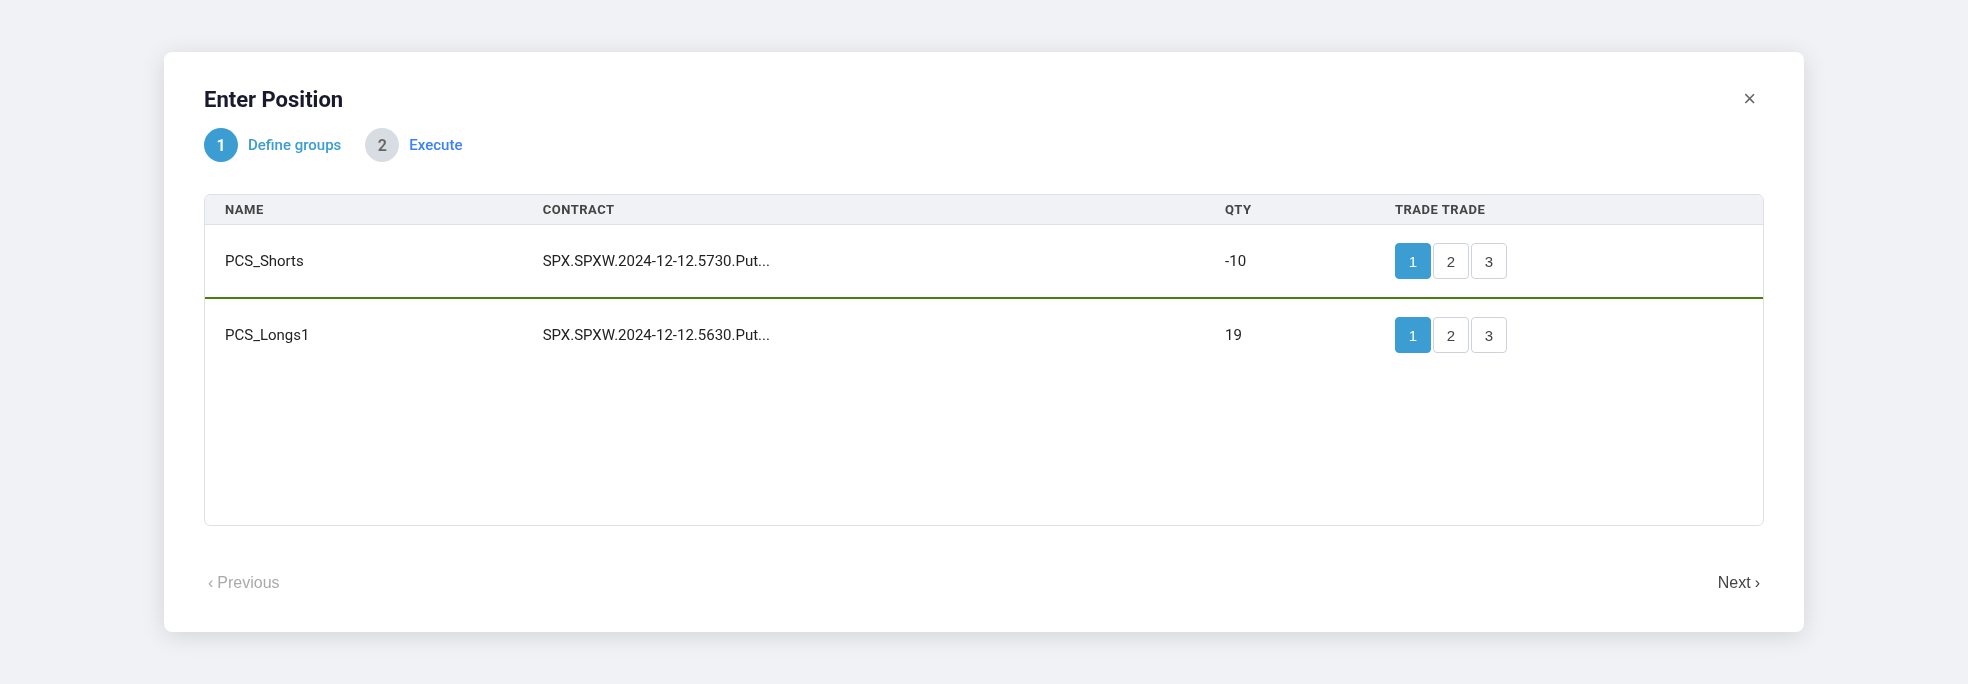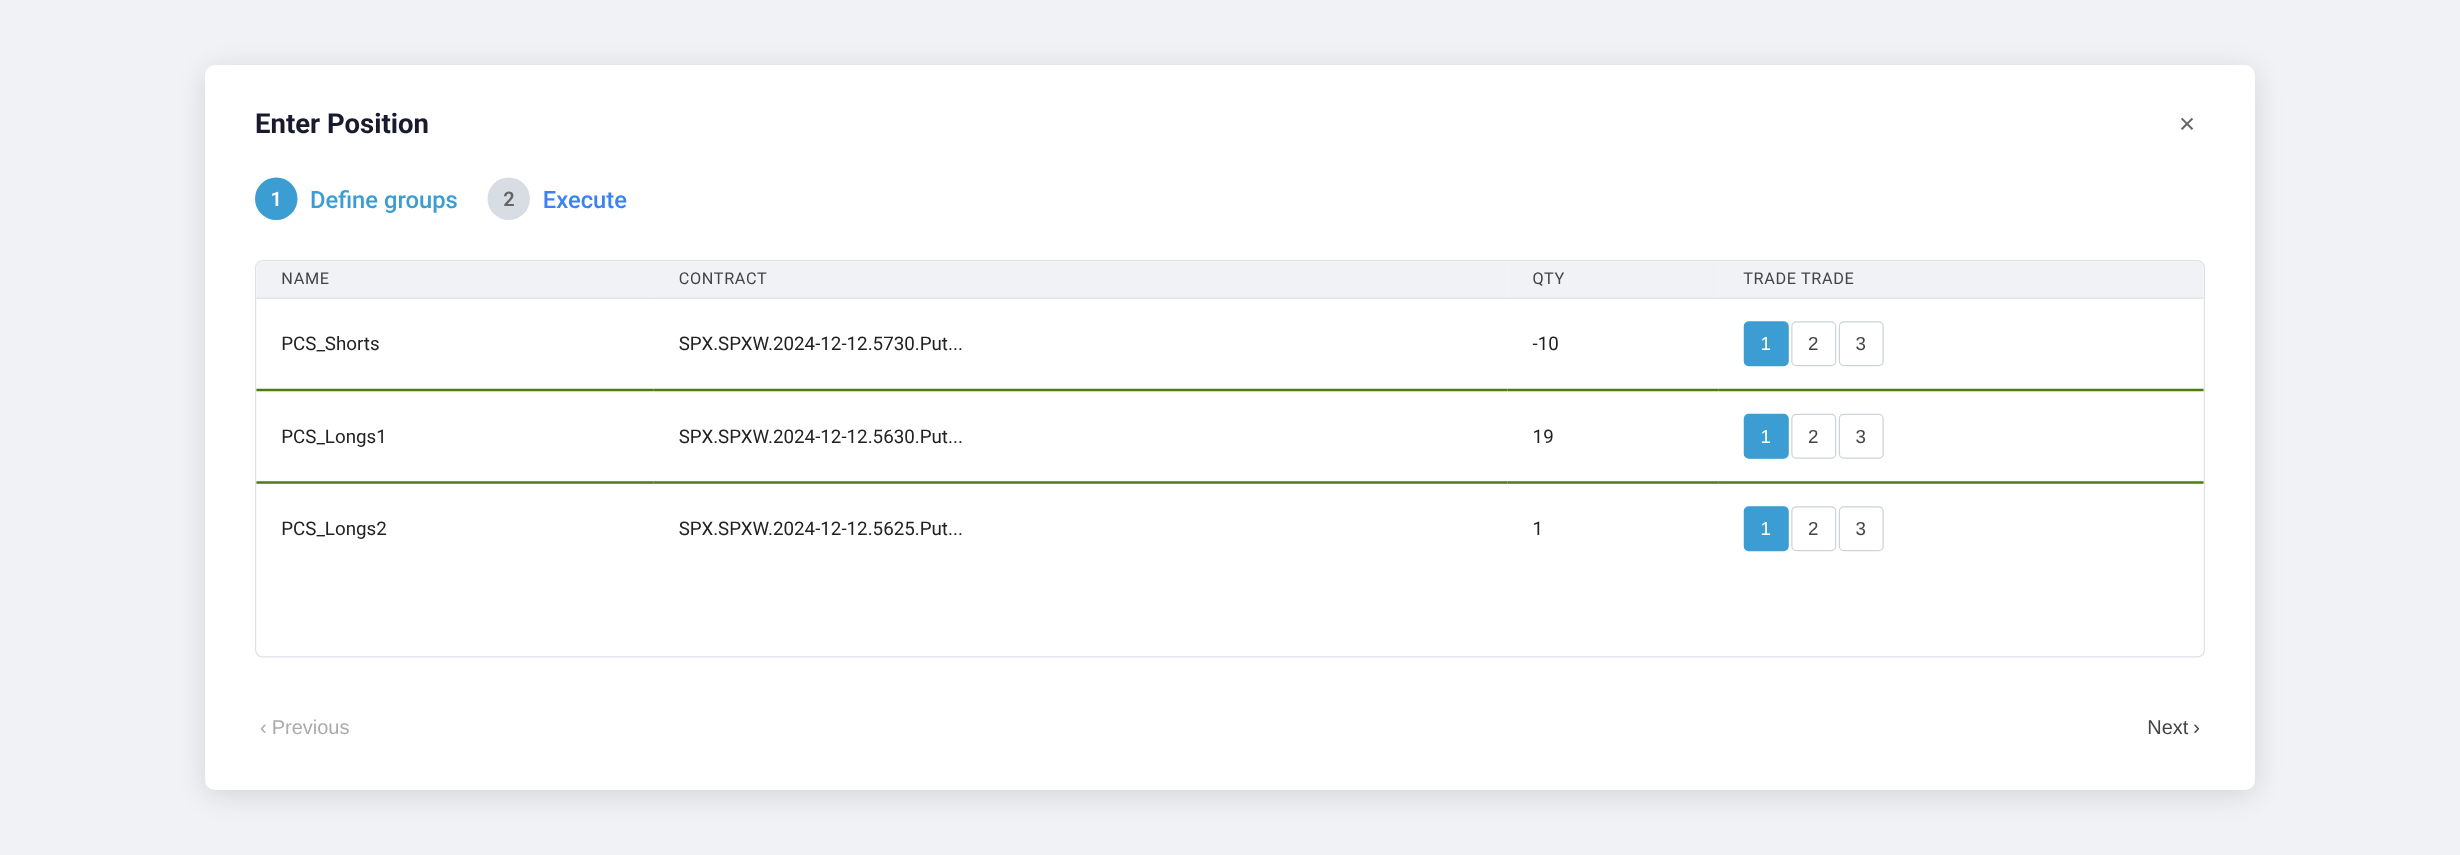--- a/index.html
+++ b/index.html
@@ -19,21 +19,21 @@
       position: relative;
       padding: 32px 40px 32px 40px;
       box-shadow: 0 4px 24px rgba(0,0,0,0.12);
       display: flex;
       flex-direction: column;
     }
     .modal-header {
       display: flex;
       align-items: center;
       justify-content: space-between;
-      margin-bottom: 28px;
+      margin-bottom: 14px;
     }
     .modal-title {
       font-size: 22px;
       font-weight: 700;
       color: #1a1a2e;
     }
     .close-btn {
       background: none;
       border: none;
       cursor: pointer;
@@ -67,21 +67,21 @@
     }
     .step-circle.active {
       background: #3b9dd2;
       color: #fff;
     }
     .step-circle.inactive {
       background: #d8dde3;
       color: #666;
     }
     .step-label {
-      font-size: 19px;
+      font-size: 15px;
       font-weight: 500;
     }
     .step-label.active { color: #3b9dd2; }
     .step-label.inactive { color: #3b82f6; }
 
     
     .table-wrap {
       flex: 1;
       border: 1px solid #dde1e7;
       border-radius: 6px;
@@ -92,21 +92,21 @@
       width: 100%;
       border-collapse: collapse;
     }
     thead tr {
       background: #f0f2f5;
     }
     thead th {
       text-align: left;
       padding: 7px 20px;
       font-size: 13px;
-      font-weight: 400;
+      font-weight: 700;
       color: #444;
       letter-spacing: 0.04em;
       border-bottom: 1px solid #dde1e7;
     }
     tbody tr {
       border-bottom: 2px solid #4d7c0f;
     }
     tbody tr:last-child { border-bottom: none; }
     tbody td {
       padding: 18px 20px;
@@ -221,32 +221,20 @@
             <td>SPX.SPXW.2024-12-12.5630.Put...</td>
             <td>19</td>
             <td>
               <div class="trade-group">
                 <button class="tg-btn selected">1</button>
                 <button class="tg-btn">2</button>
                 <button class="tg-btn">3</button>
               </div>
             </td>
           </tr>
-          <tr>
-            <td>PCS_Longs2</td>
-            <td>SPX.SPXW.2024-12-12.5625.Put...</td>
-            <td>1</td>
-            <td>
-              <div class="trade-group">
-                <button class="tg-btn selected">1</button>
-                <button class="tg-btn">2</button>
-                <button class="tg-btn">3</button>
-              </div>
-            </td>
-          </tr>
         </tbody>
     </table>
   </div>
 
   <div class="modal-footer">
     <button class="nav-btn prev">
       <span>‹</span>
       <span>Previous</span>
     </button>
     <button class="nav-btn next">

